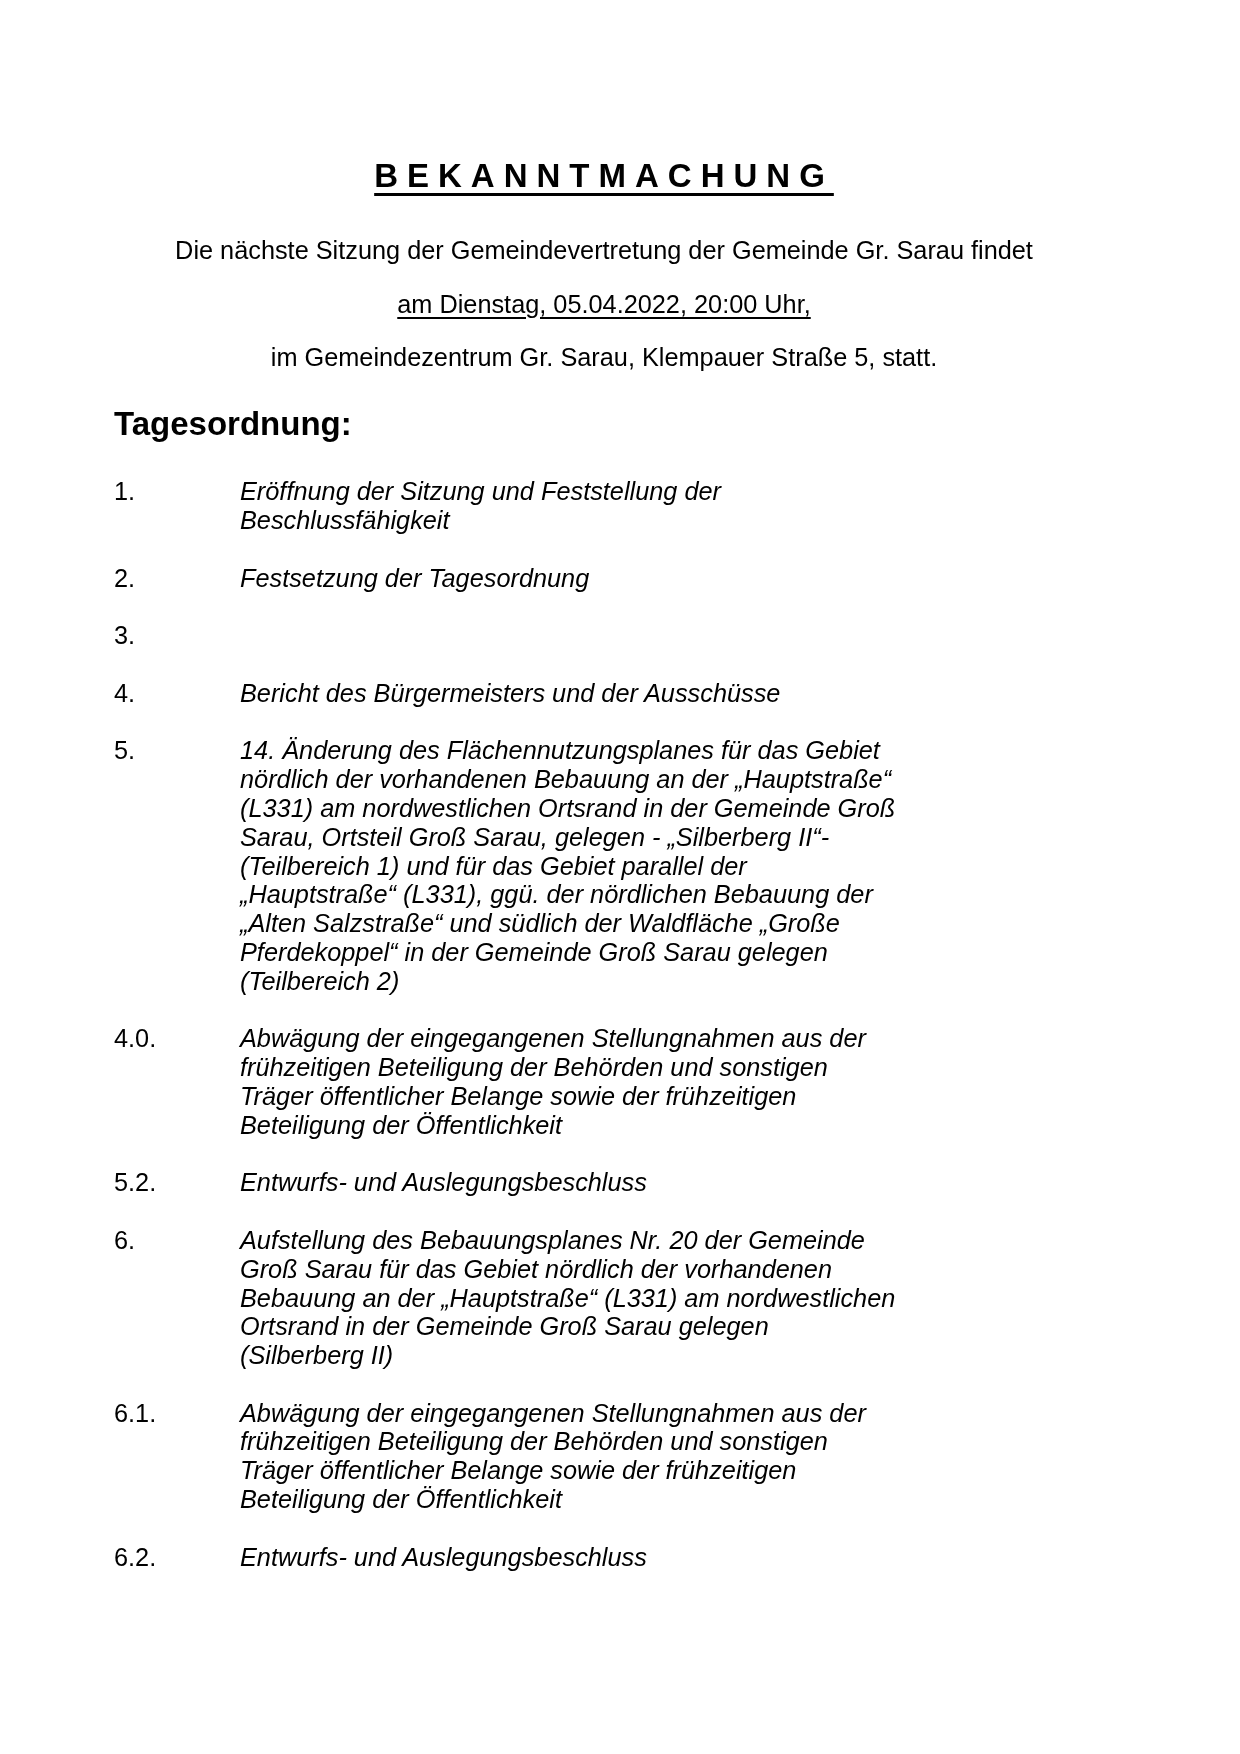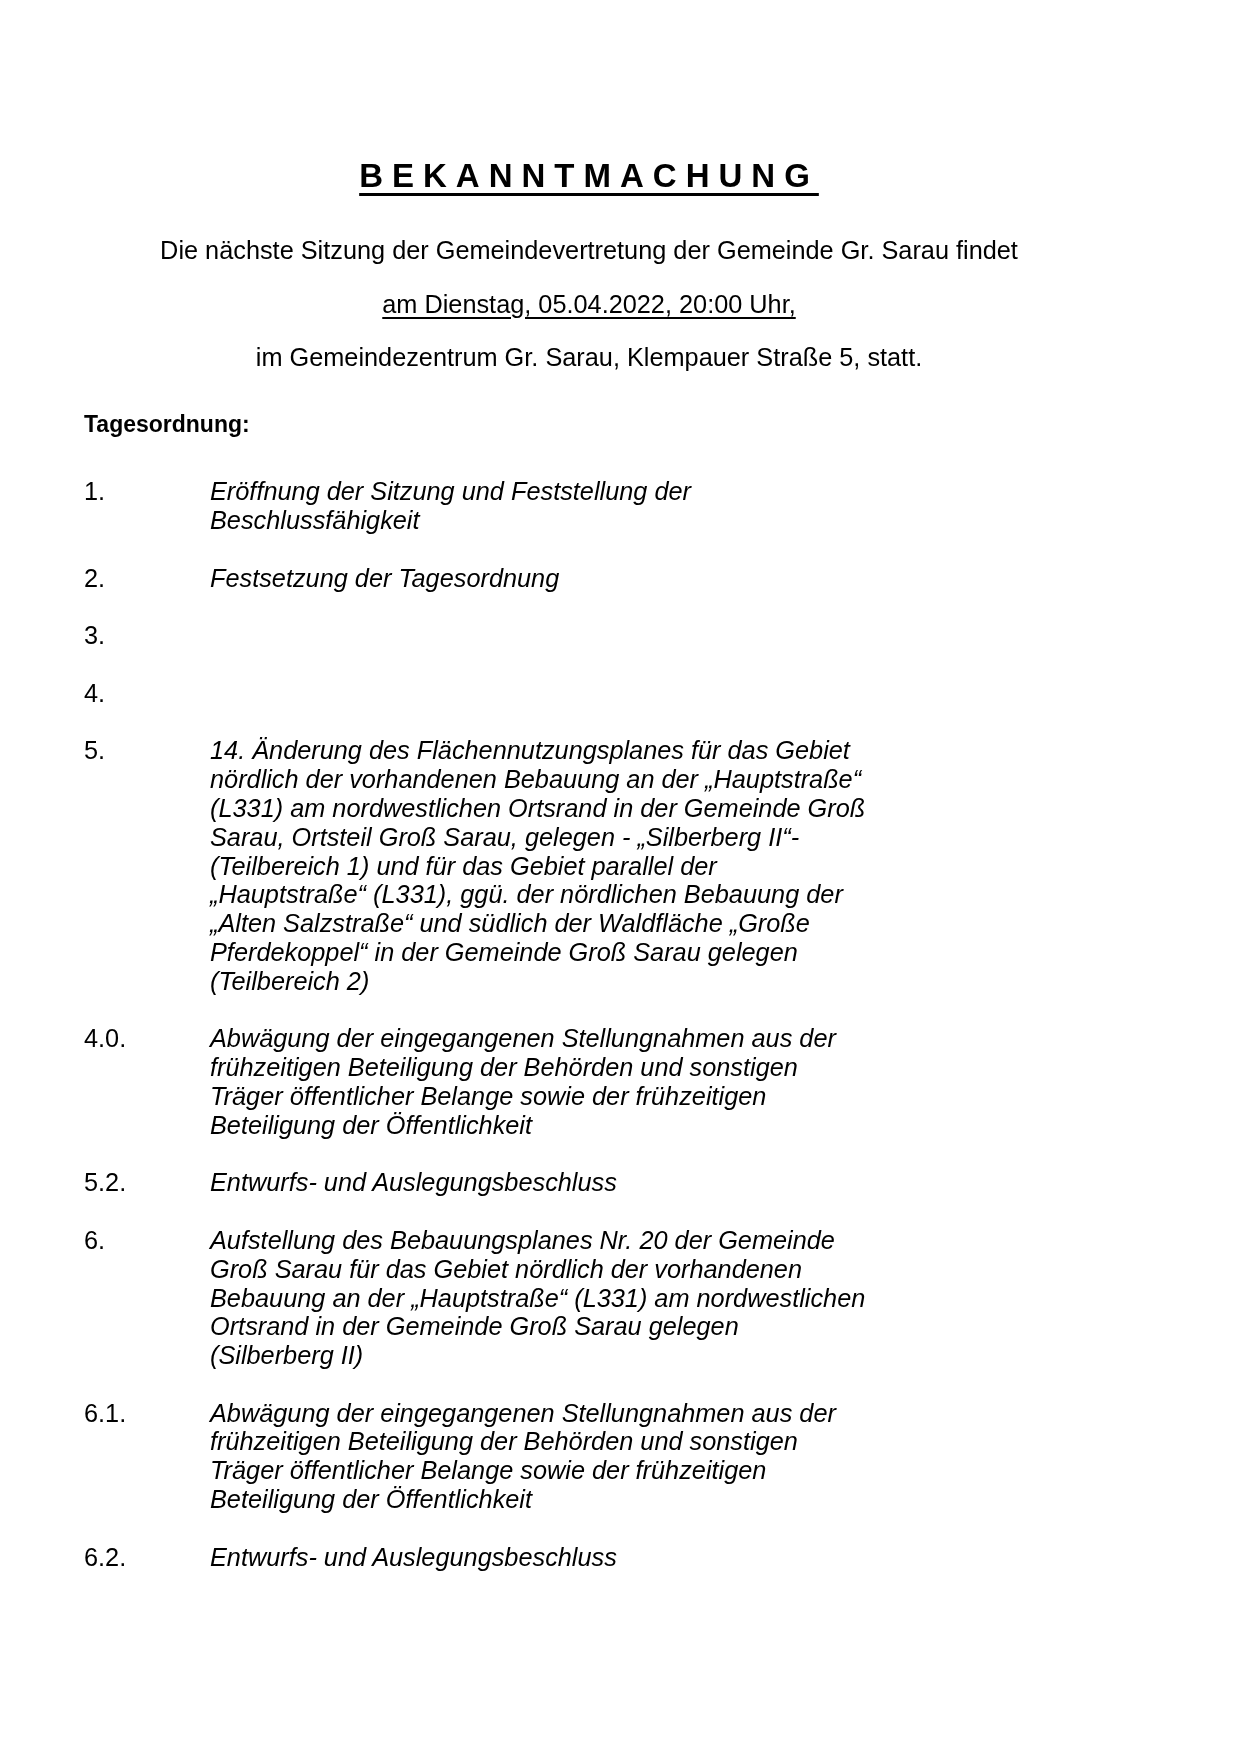--- a/index.html
+++ b/index.html
@@ -12,21 +12,21 @@
     -webkit-font-smoothing: antialiased;
   }
   .page {
     position: relative;
     width: 1240px;
     height: 1754px;
     background: #ffffff;
     overflow: hidden;
   }
   .content {
-    padding-left: 84px;
+    padding-left: 114px;
     padding-right: 146px; 
   }
   .doc-title {
     margin: 157px 0 0 0;
     font-size: 33px;
     line-height: 38px;
     font-weight: bold;
     text-align: center;
     letter-spacing: 9px;
     text-decoration: underline;
@@ -44,21 +44,21 @@
   .intro-1 { margin-top: 41px; }
   .intro-2 {
     margin-top: 25px;
     text-decoration: underline;
     text-decoration-thickness: 2px;
     text-underline-offset: 4px;
   }
   .intro-3 { margin-top: 24px; }
   .agenda-heading {
     margin: 39px 0 0 0;
-    font-size: 23px;
+    font-size: 33px;
     line-height: 28.8px;
     font-weight: bold;
     text-align: left;
   }
   .agenda-list {
     margin-top: 38px;
   }
   .agenda-row {
     display: flex;
     align-items: flex-start;
@@ -103,20 +103,21 @@
         <div class="agenda-num">2.</div>
         <div class="agenda-text">Festsetzung der Tagesordnung</div>
       </div>
 
       <div class="agenda-row">
         <div class="agenda-num">3.</div>
       </div>
 
       <div class="agenda-row">
         <div class="agenda-num">4.</div>
+        <div class="agenda-text">Bericht des Bürgermeisters und der Ausschüsse</div>
       </div>
 
       <div class="agenda-row">
         <div class="agenda-num">5.</div>
         <div class="agenda-text">14. Änderung des Flächennutzungsplanes für das Gebiet nördlich der vorhandenen Bebauung an der „Hauptstraße“ (L331) am nordwestlichen Ortsrand in der Gemeinde Groß Sarau, Ortsteil Groß Sarau, gelegen - „Silberberg II“- (Teilbereich 1) und für das Gebiet parallel der „Hauptstraße“ (L331), ggü. der nördlichen Bebauung der „Alten Salzstraße“ und südlich der Waldfläche „Große Pferdekoppel“ in der Gemeinde Groß Sarau gelegen (Teilbereich 2)</div>
       </div>
 
       <div class="agenda-row">
         <div class="agenda-num">4.0.</div>
         <div class="agenda-text">Abwägung der eingegangenen Stellungnahmen aus der frühzeitigen Beteiligung der Behörden und sonstigen Träger öffentlicher Belange sowie der frühzeitigen Beteiligung der Öffentlichkeit</div>

